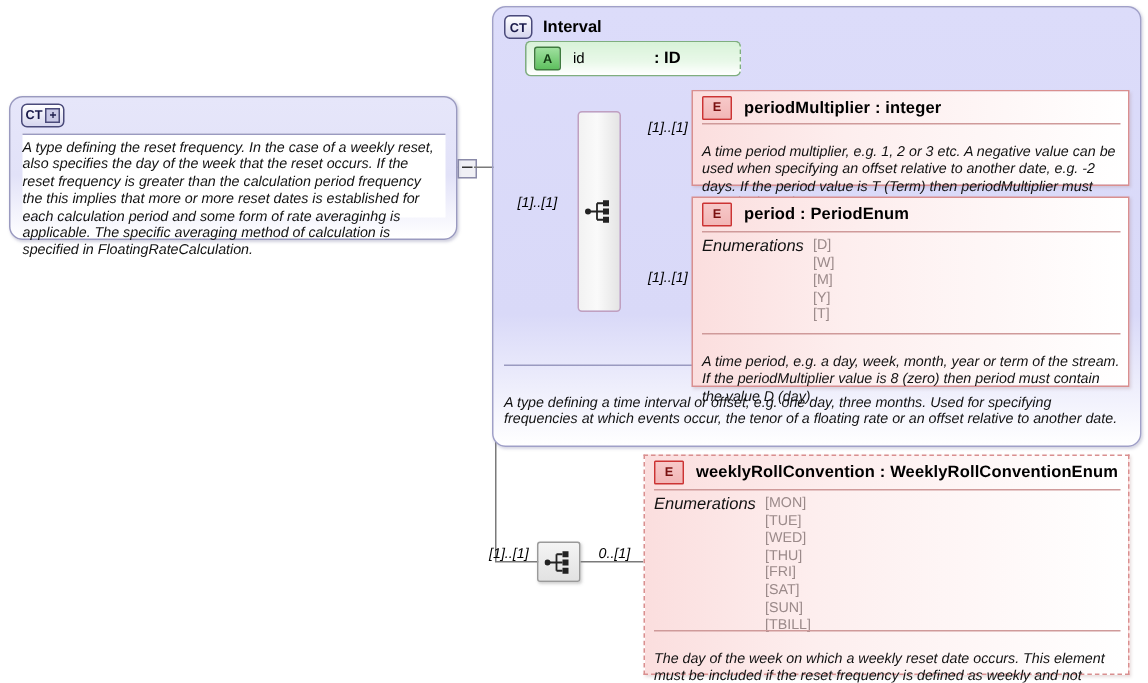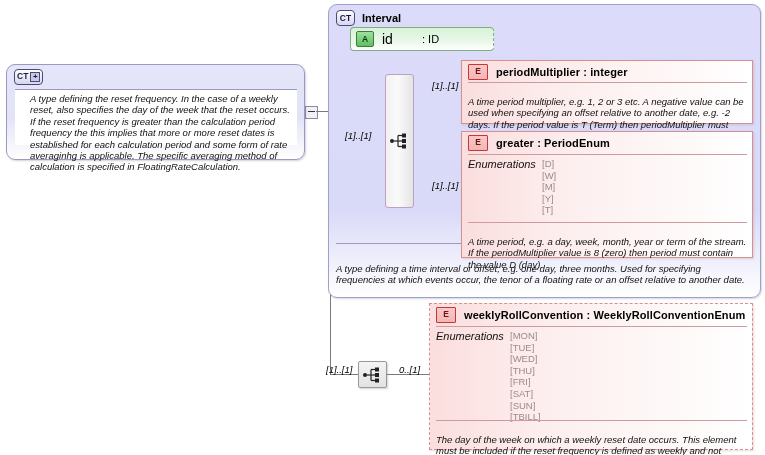--- a/index.html
+++ b/index.html
@@ -22,21 +22,21 @@
   }
   .ct-root-head{
     position:absolute;left:0;top:0;right:0;height:23px;
     display:flex;align-items:center;padding-left:7px;gap:8px;
   }
   .ct-root-title{font-size:12px;font-weight:bold;letter-spacing:.2px;}
   .ct-root-doc{
     position:absolute;left:8px;right:7px;top:24px;
     border-top:1px solid #9a9ac0;padding-top:3px;
     font-style:italic;font-size:9.5px;line-height:11.4px;color:#111;
-    background:#ffffff;height:56px;box-sizing:border-box;padding-left:15px;padding-right:2px;
+    background:#ffffff;height:56px;box-sizing:border-box;padding-left:0;padding-right:2px;
   }
 
   
   .badge-ct{
     display:inline-flex;align-items:center;justify-content:center;gap:1px;
     height:14px;padding:0 2px;border:1px solid #4a4a7a;border-radius:4px;
     background:linear-gradient(to bottom,#ffffff,#d6d6ee);
     font-size:8.5px;font-weight:bold;color:#1a1a4a;line-height:1;
   }
   .badge-ct .plus{
@@ -74,22 +74,22 @@
     background:linear-gradient(to bottom,#d8f2d8 0%,#e9f8e9 60%,#ffffff 100%);
     display:flex;align-items:center;padding-left:5px;
   }
   .badge-a{
     width:16px;height:14px;border:1px solid #3f7a3f;border-radius:2px;
     background:linear-gradient(to bottom,#9fe09f,#5fc05f);
     display:inline-flex;align-items:center;justify-content:center;
     font-size:8.5px;font-weight:bold;color:#123a12;line-height:1;
     margin-right:8px;
   }
-  .attr-name{font-size:14px;}
-  .attr-type{position:absolute;left:71px;font-size:11px;}
+  .attr-name{font-size:10px;}
+  .attr-type{position:absolute;left:85px;font-size:11px;font-weight:bold;}
 
   
   .el-box{
     border:1px solid #d98f8f;
     background:linear-gradient(to right,#fbdede 0%,#fdeeee 35%,#ffffff 100%);
     box-shadow:1px 1px 2px rgba(160,120,120,.25);
   }
   .el-head{
     position:absolute;left:0;top:0;right:0;height:21px;
     display:flex;align-items:center;padding-left:6px;
@@ -225,21 +225,21 @@
     <div class="el-head">
       <span class="badge-e">E</span>
       <span class="el-title">periodMultiplier : integer</span>
     </div>
     <div class="el-doc" style="top:21px;bottom:auto;">A time period multiplier, e.g. 1, 2 or 3 etc. A negative value can be used when specifying an offset relative to another date, e.g. -2 days. If the period value is T (Term) then periodMultiplier must contain the value 1.</div>
   </div>
 
   <div class="box el-box" style="left:461px;top:131px;width:292px;height:127px;">
     <div class="el-head">
       <span class="badge-e">E</span>
-      <span class="el-title">greater  : PeriodEnum</span>
+      <span class="el-title">period  : PeriodEnum</span>
     </div>
     <div class="el-enums" style="top:22px;">
       <span class="lbl">Enumerations</span>
       <span class="vals">
           <div>[D]</div>
           <div>[W]</div>
           <div>[M]</div>
           <div>[Y]</div>
           <div>[T]</div>
         </span>

